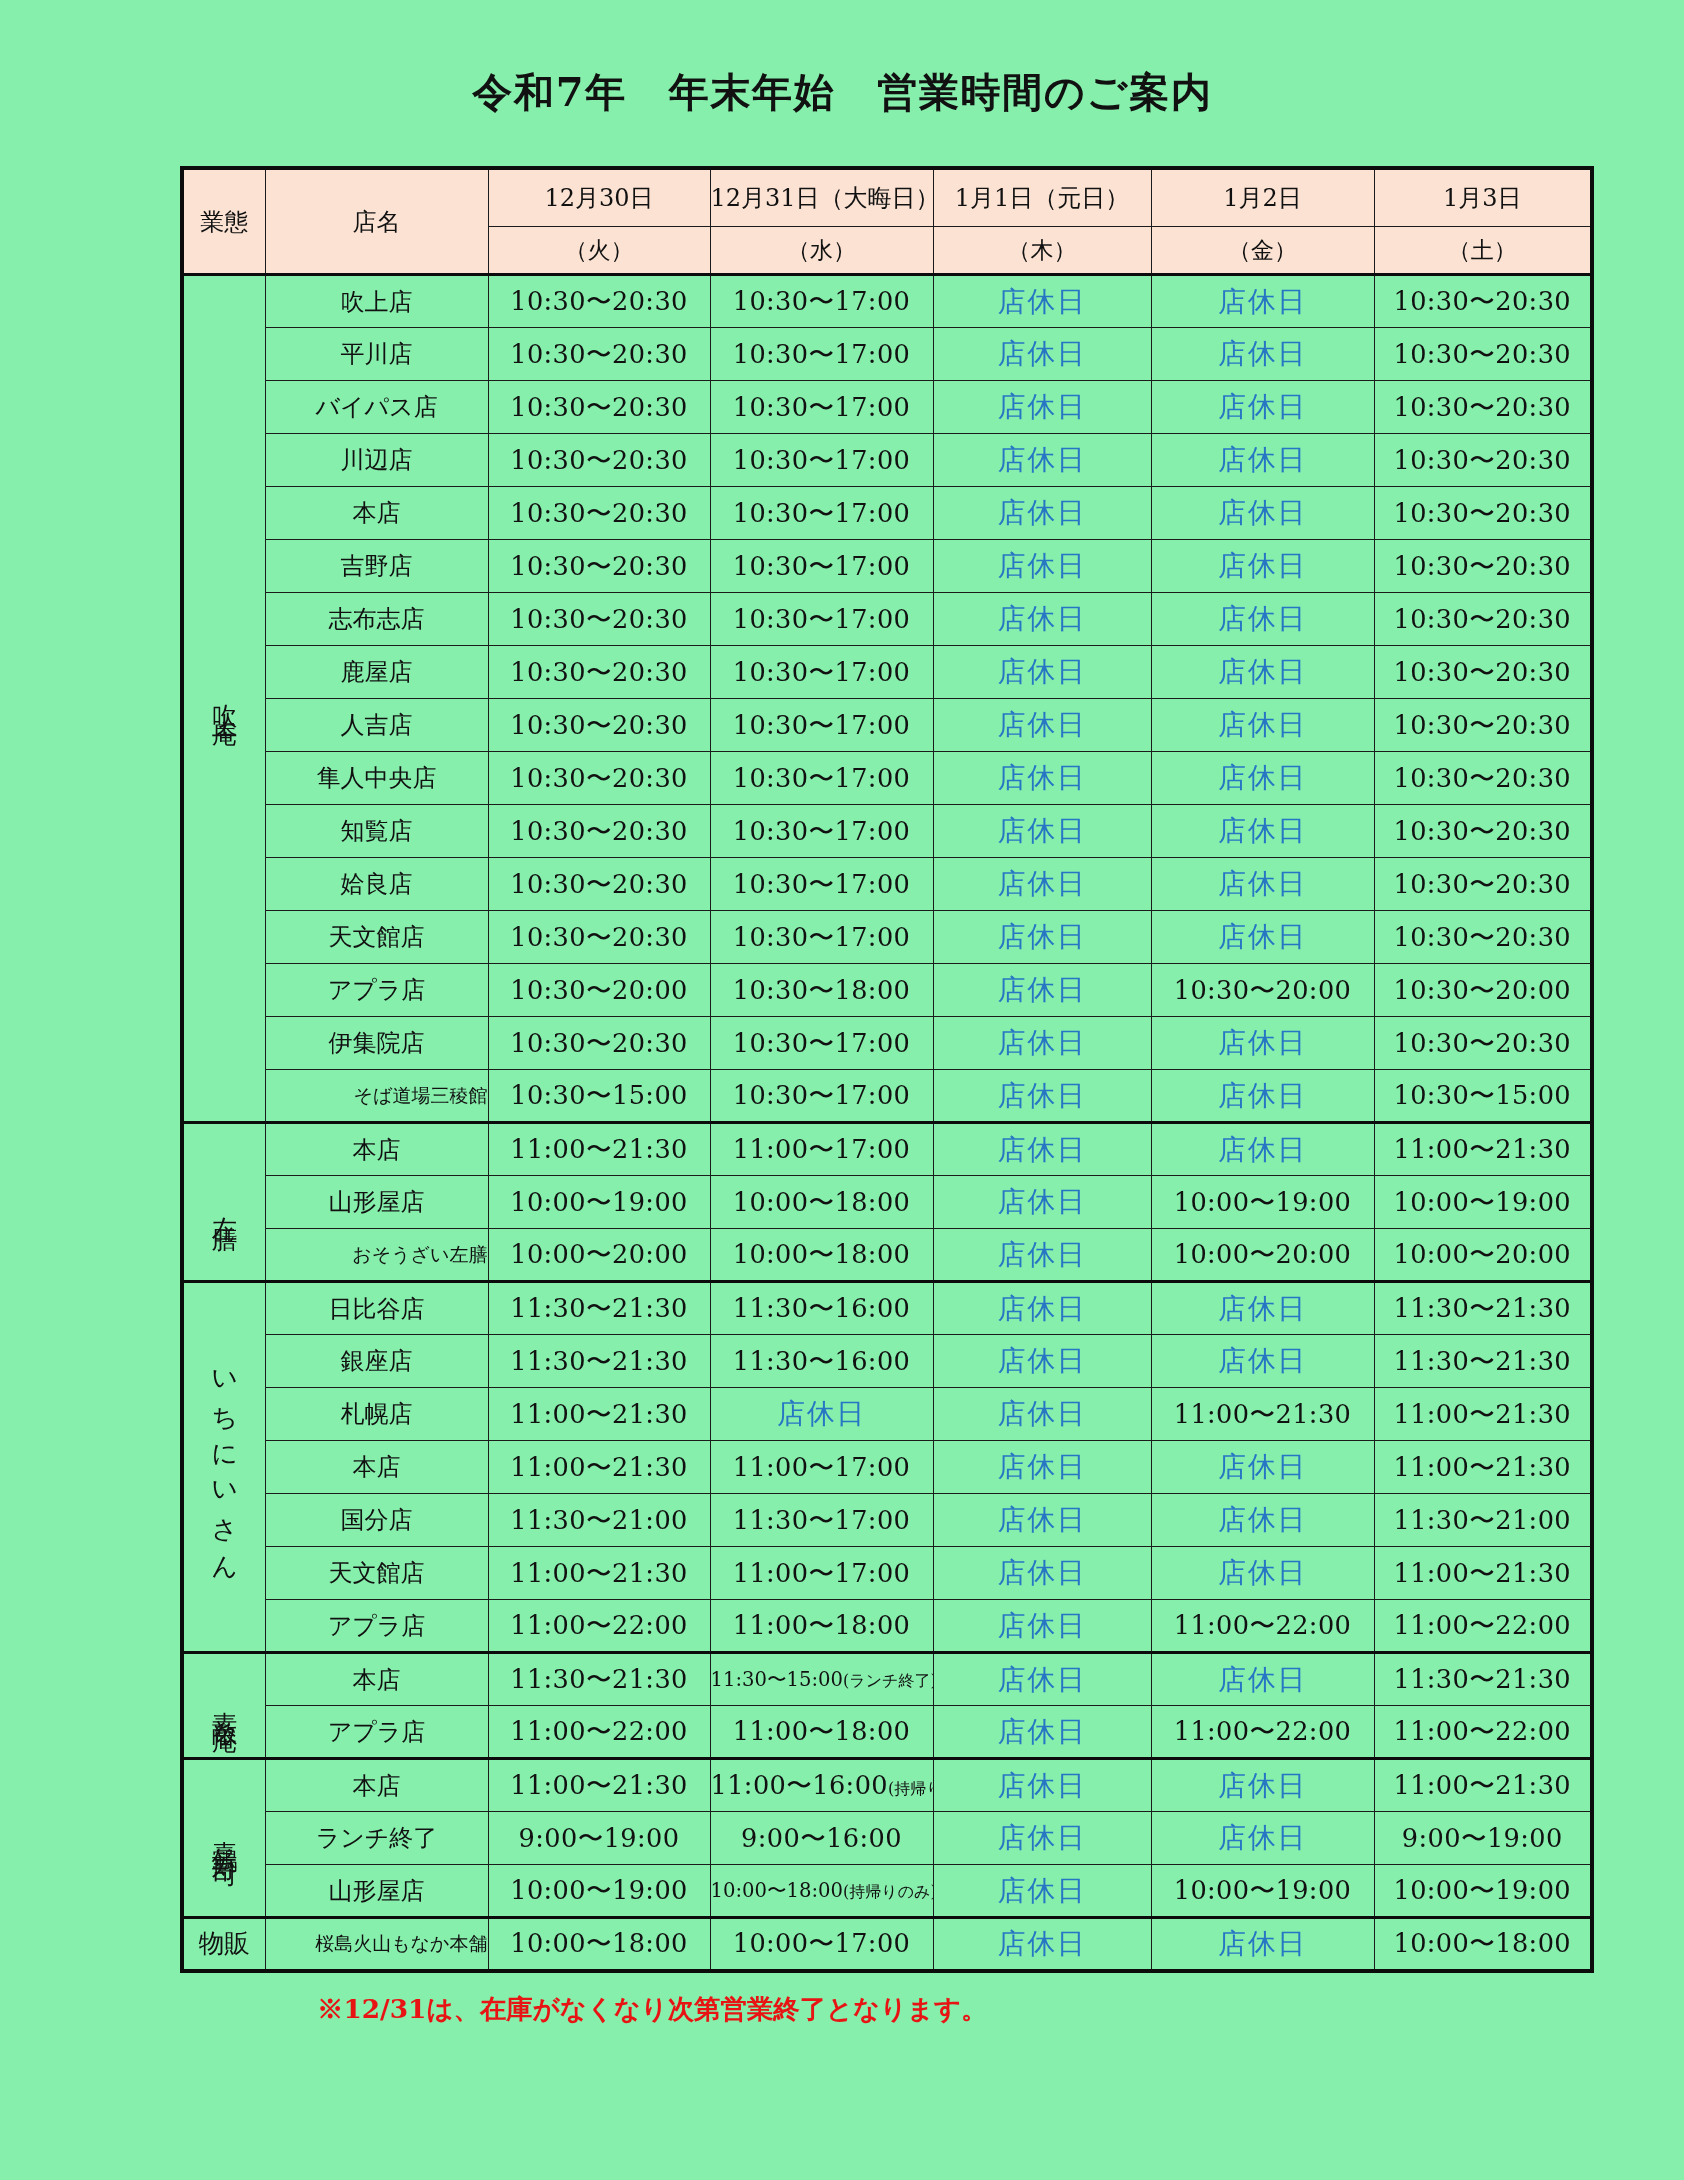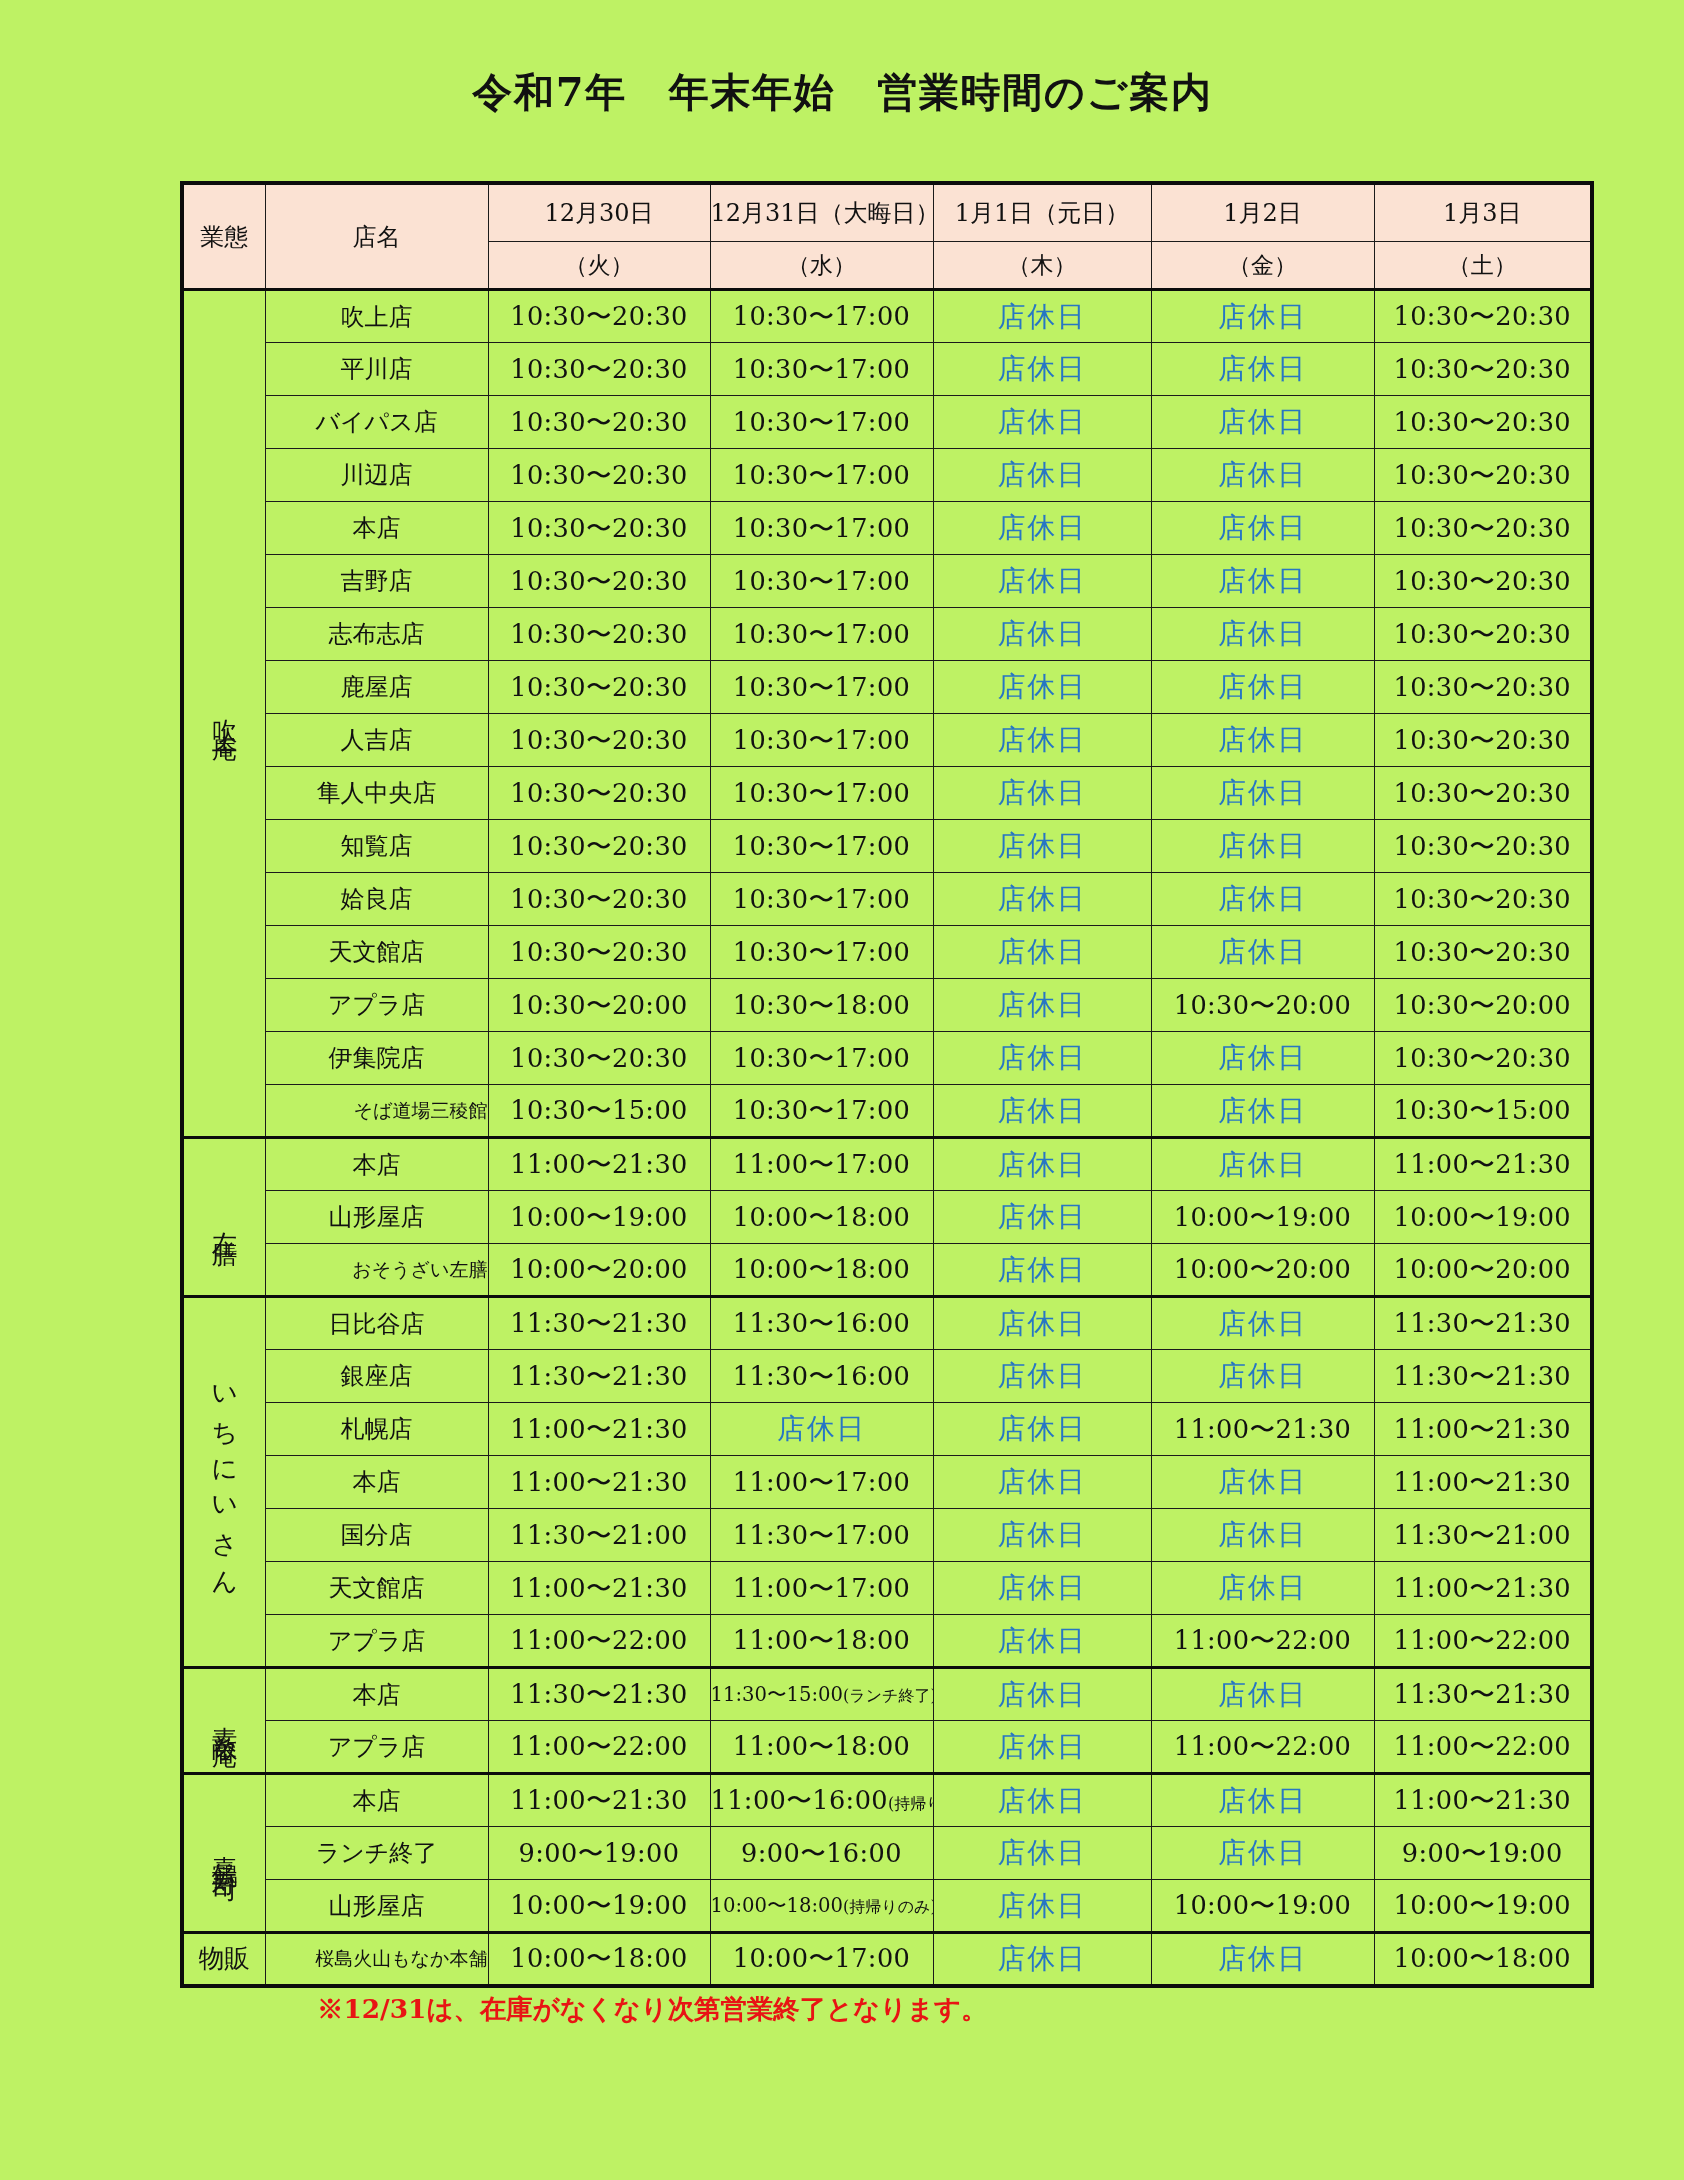--- a/index.html
+++ b/index.html
@@ -1,30 +1,30 @@
 <!DOCTYPE html>
 <html style="font-size:13.6px"><head>
 <meta charset="utf-8">
 <style>
   html,body{margin:0;padding:0;background:#ffffff;}
   .sheet{
     position:relative;
     width:1685px;height:2181px;
-    background:#bef264;
+    background:#86efac;
     font-family:"DejaVu Serif","Liberation Serif",serif;
     color:#111;
     overflow:hidden;
   }
   .title{
     position:absolute;top:65px;left:0;width:100%;
     margin:0;text-align:center;
     font-size:40px;font-weight:600;letter-spacing:1.7px;
   }
   table.hours{
-    position:absolute;left:180px;top:181px;width:1411px;
+    position:absolute;left:180px;top:166px;width:1411px;
     border-collapse:collapse;table-layout:fixed;
     border:4.3px solid #0c0c0c;
   }
   table.hours th,table.hours td{
     border:1.7px solid #1b1b1b;
     text-align:center;vertical-align:middle;
     padding:0;overflow:hidden;white-space:nowrap;
   }
   thead{border-bottom:3.4px solid #0c0c0c;}
   thead th{background:#fbe2d3;font-weight:normal;}

